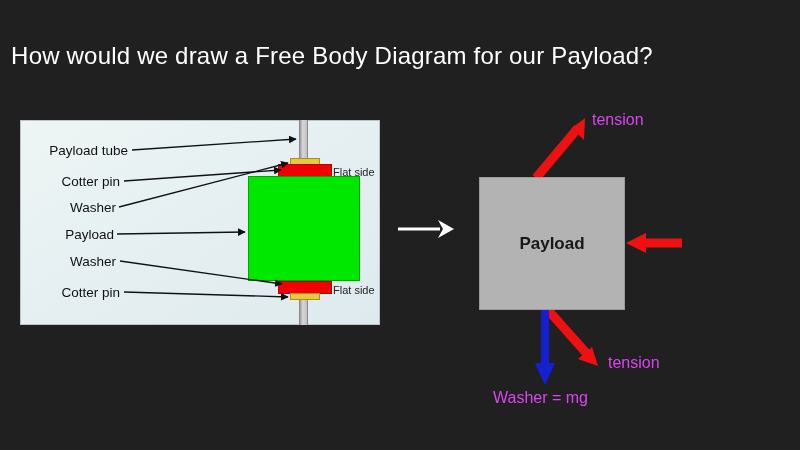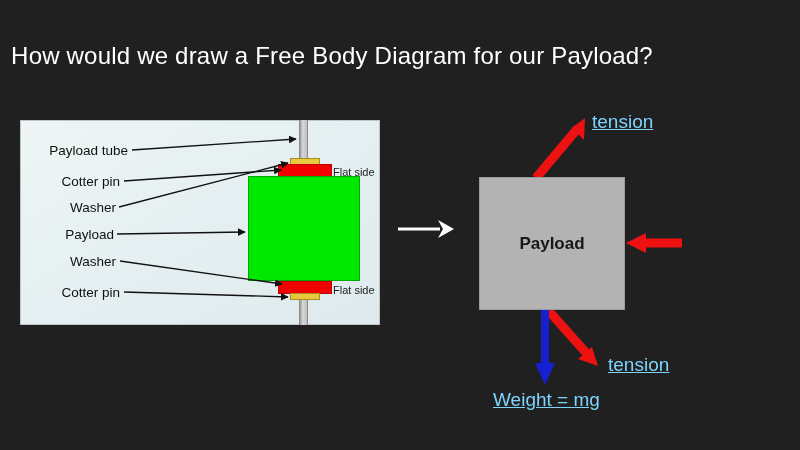--- a/index.html
+++ b/index.html
@@ -137,25 +137,24 @@
   #fbd-arrows {
     position: absolute;
     left: 0;
     top: 0;
     width: 800px;
     height: 450px;
     pointer-events: none;
   }
   .force-label {
     position: absolute;
-    color: #7dd3fc;
-    font-size: 19px;
+    color: #d946ef;
+    font-size: 16px;
     white-space: nowrap;
     line-height: 1;
-    text-decoration: underline;
   }
   #label-tension-top     { left: 592px; top: 112px; }
   #label-air-resistance  { left: 633px; top: 211px; }
   #label-tension-bottom  { left: 608px; top: 355px; }
   #label-weight          { left: 493px; top: 390px; }
 </style>
 </head>
 <body>
 
 <div id="slide">
@@ -214,15 +213,15 @@
     <line x1="545" y1="310" x2="545" y2="368" stroke="#1520d0" stroke-width="8"></line>
     <path d="M 545 385 L 535 363 L 555 363 Z" fill="#1520d0"></path>
   </svg>
 
   <div id="fbd-box">
     <div id="fbd-box-label">Payload</div>
   </div>
 
   <div class="force-label" id="label-tension-top">tension</div>
   <div class="force-label" id="label-tension-bottom">tension</div>
-  <div class="force-label" id="label-weight">Weight = mg</div>
+  <div class="force-label" id="label-weight">Washer = mg</div>
 
 </div>
 
 </body></html>

